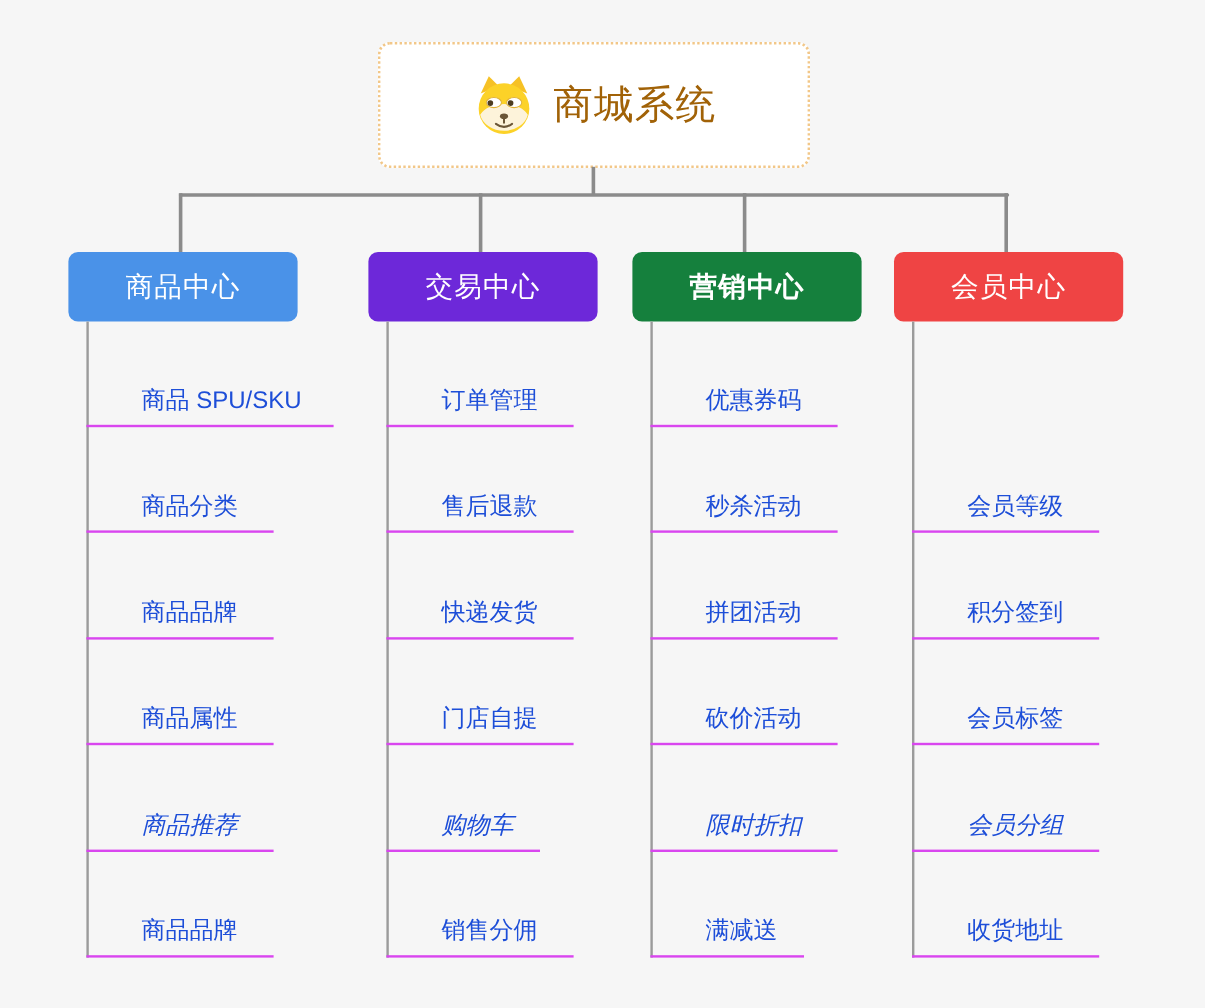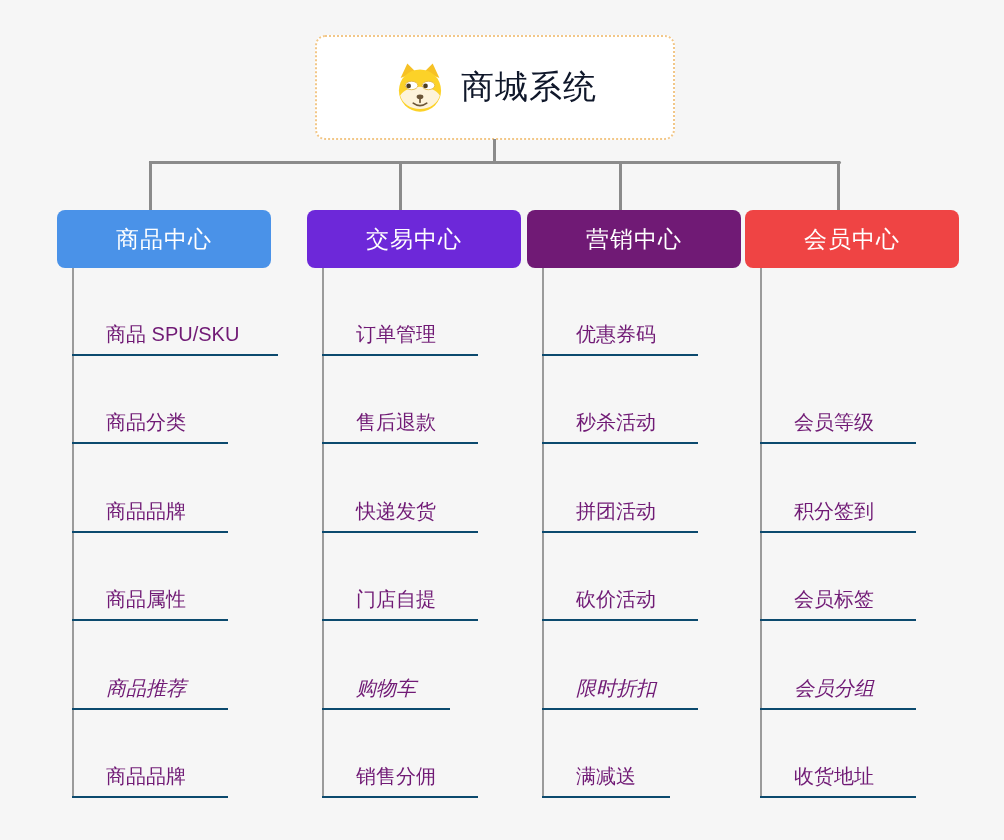--- a/index.html
+++ b/index.html
@@ -37,36 +37,36 @@
   
   .col { position:absolute; left:0; top:0; width:100%; height:100%; pointer-events:none; }
   .col > * { pointer-events:auto; }
   .col1 { --bx:57px;  --vx:72px;  }
   .col2 { --bx:307px; --vx:322px; }
   .col3 { --bx:527px; --vx:542px; }
   .col4 { --bx:745px; --vx:760px; }
 
   .branch-node {
     position:absolute; left:var(--bx); top:210px;
-    width:214px; height:58px; border-radius:8px;
+    width:191px; height:58px; border-radius:8px;
     box-sizing:border-box;
     display:flex; align-items:center; justify-content:center;
     color:#ffffff; font-size:23px; letter-spacing:1px;
     cursor:pointer;
   }
   .vline {
     position:absolute; left:var(--vx); top:268px;
     width:2px; height:530px; background:#9b9b9b; pointer-events:none;
   }
   .item {
     position:absolute; left:var(--vx);
     box-sizing:border-box;
-    border-bottom:2px solid #0c4a6e;
-    padding:0 0 7px 34px;
-    font-size:20px; line-height:26px; color:#701a75;
+    border-bottom:2px solid #d946ef;
+    padding:0 0 7px 46px;
+    font-size:20px; line-height:26px; color:#1d4ed8;
     white-space:nowrap; cursor:pointer;
   }
   .r1 { top:321px; } .r2 { top:409px; } .r3 { top:498px; }
   .r4 { top:586px; } .r5 { top:675px;font-style:italic; } .r6 { top:763px; }
   .w-wide { width:206px; }
   .w-4    { width:156px; }
   .w-3    { width:128px; }
 </style>
 </head>
 <body>
@@ -81,21 +81,21 @@
         <circle cx="32" cy="35" r="25" fill="#fcd228"></circle>
         <path d="M8.5,41 a24,20 0 0 0 47,0 a25,16 0 0 0 -47,0 Z" fill="#fdf3da"></path>
         <ellipse cx="22" cy="29" rx="7.5" ry="5" fill="#ffffff" stroke="#e0b23a" stroke-width="1"></ellipse>
         <ellipse cx="42" cy="29" rx="7.5" ry="5" fill="#ffffff" stroke="#e0b23a" stroke-width="1"></ellipse>
         <circle cx="18.5" cy="29.5" r="2.8" fill="#4d3c20"></circle>
         <circle cx="38.5" cy="29.5" r="2.8" fill="#4d3c20"></circle>
         <ellipse cx="32" cy="42.5" rx="4" ry="2.8" fill="#6b5637"></ellipse>
         <path d="M32,45 L32,49 M24,50 Q32,56 40,50" stroke="#6b5637" stroke-width="2" fill="none" stroke-linecap="round"></path>
       </svg>
     </span>
-    <span class="root-title" style="color: #0f172a;">商城系统</span>
+    <span class="root-title" style="color: #a16207;">商城系统</span>
   </div>
 
   <div class="line stem"></div>
   <div class="line hline"></div>
   <div class="line drop drop-1"></div>
   <div class="line drop drop-2"></div>
   <div class="line drop drop-3"></div>
   <div class="line drop drop-4"></div>
 
   <div class="col col1">
@@ -114,21 +114,21 @@
     <div class="vline"></div>
     <div class="item r1 w-4">订单管理</div>
     <div class="item r2 w-4">售后退款</div>
     <div class="item r3 w-4">快递发货</div>
     <div class="item r4 w-4">门店自提</div>
     <div class="item r5 w-3">购物车</div>
     <div class="item r6 w-4">销售分佣</div>
   </div>
 
   <div class="col col3">
-    <div class="branch-node" style="background-color: #701a75;">营销中心</div>
+    <div class="branch-node" style="background-color: #15803d; font-weight: bold;">营销中心</div>
     <div class="vline"></div>
     <div class="item r1 w-4">优惠券码</div>
     <div class="item r2 w-4">秒杀活动</div>
     <div class="item r3 w-4">拼团活动</div>
     <div class="item r4 w-4">砍价活动</div>
     <div class="item r5 w-4">限时折扣</div>
     <div class="item r6 w-3">满减送</div>
   </div>
 
   <div class="col col4">

